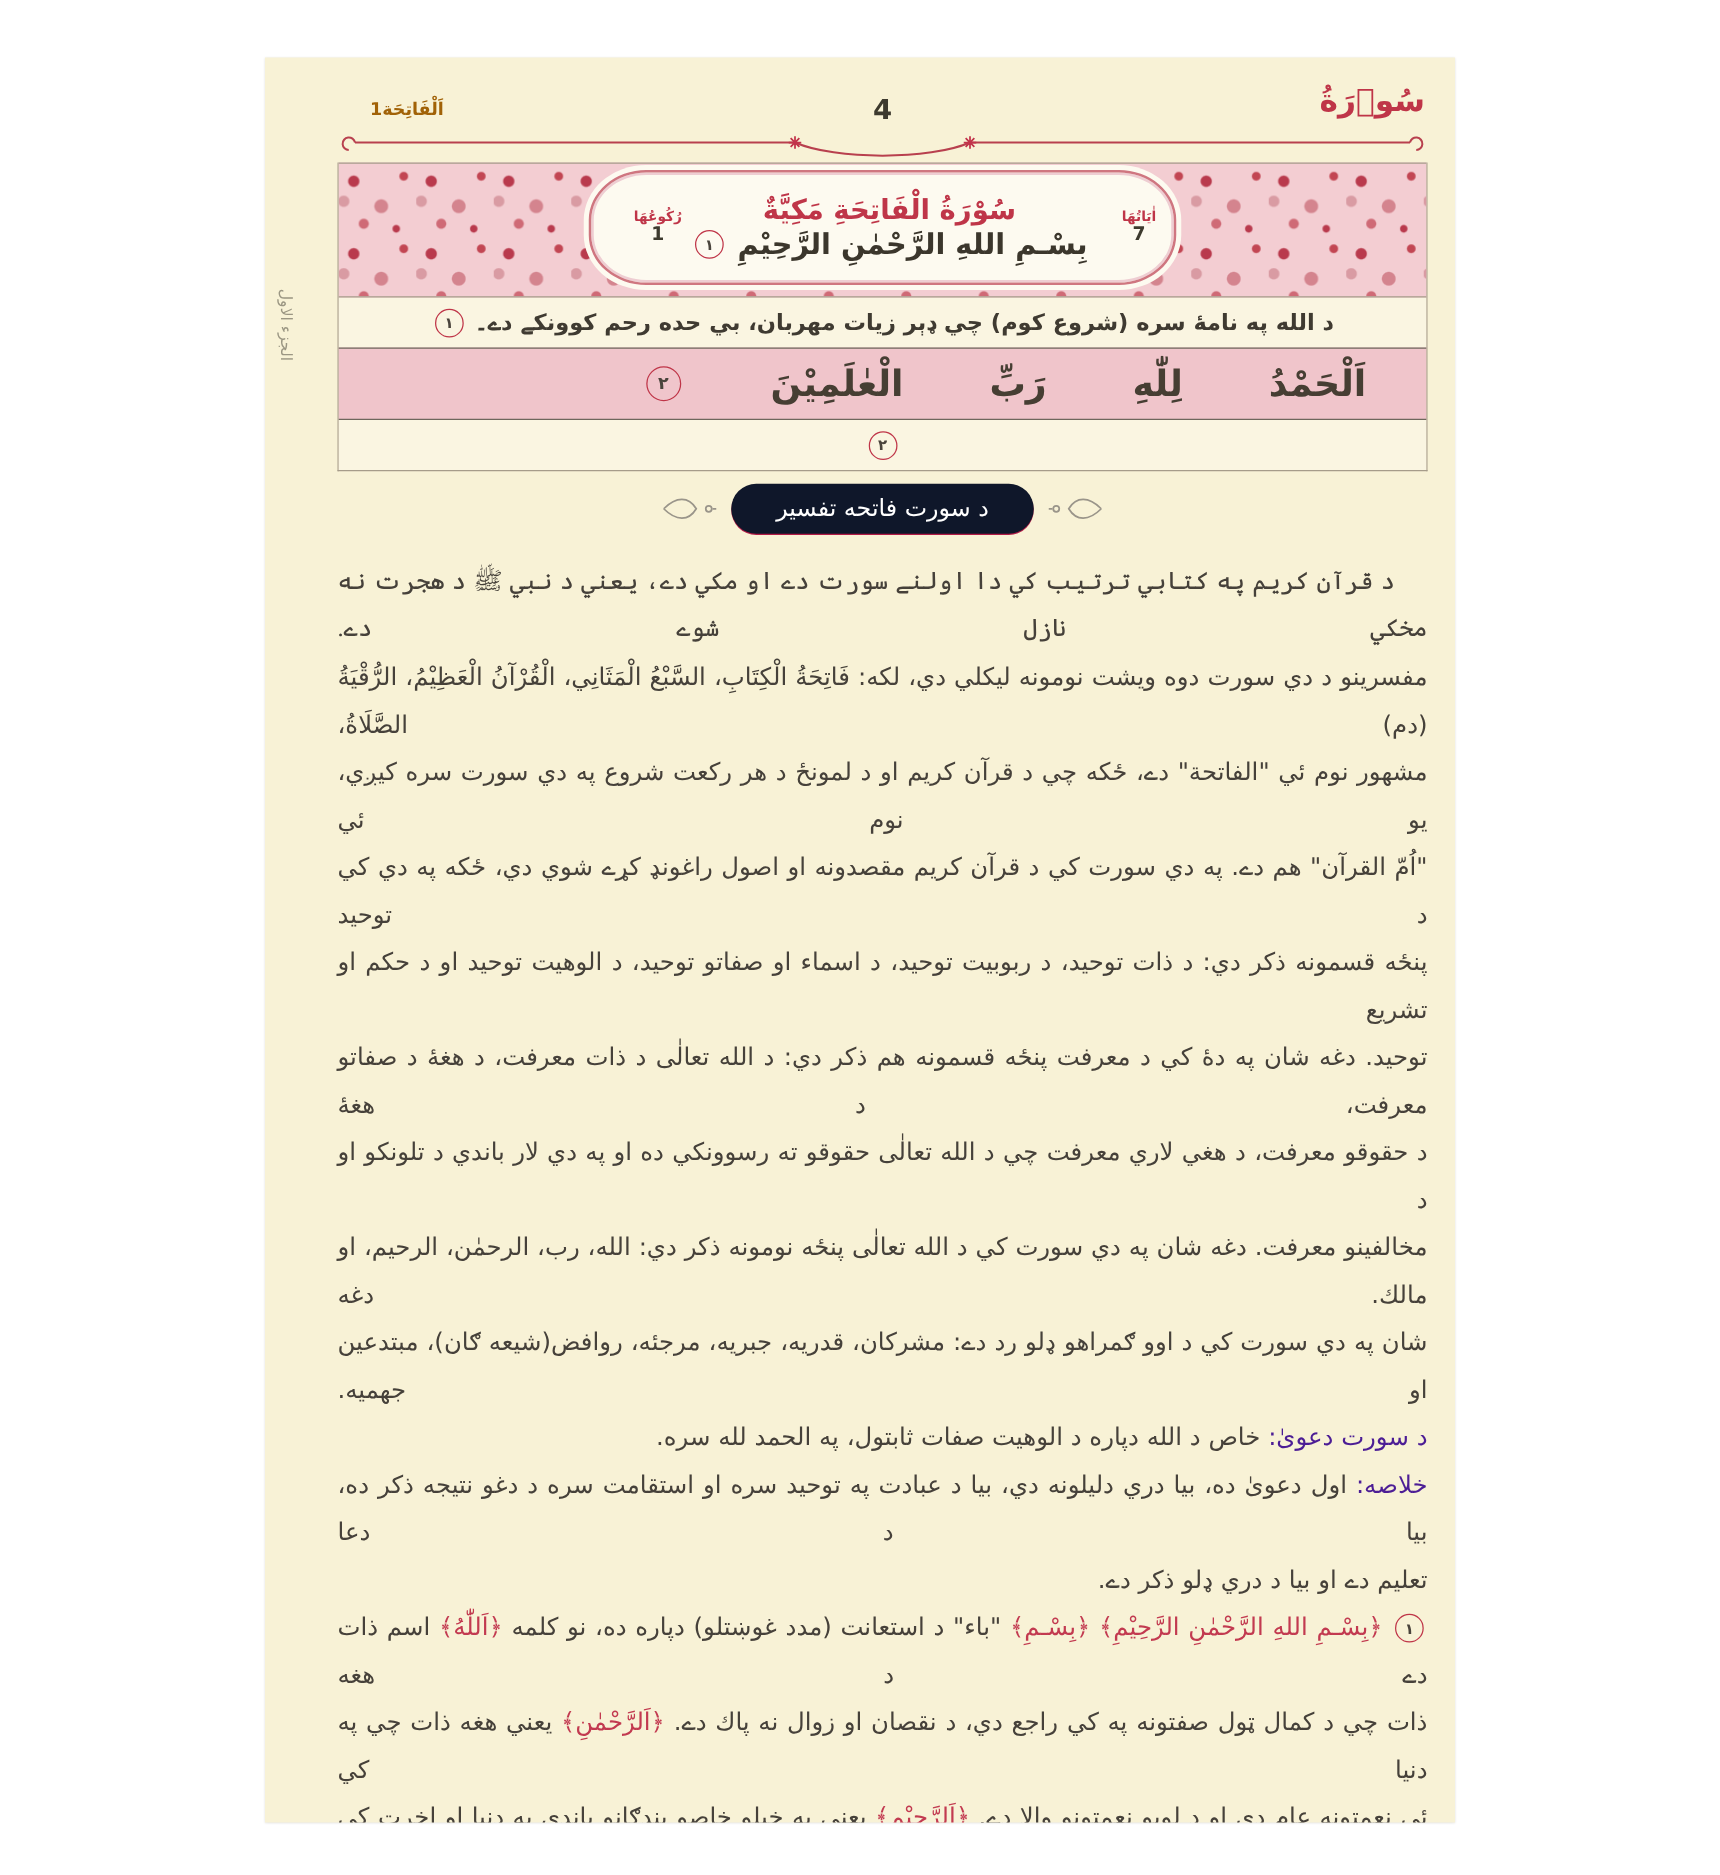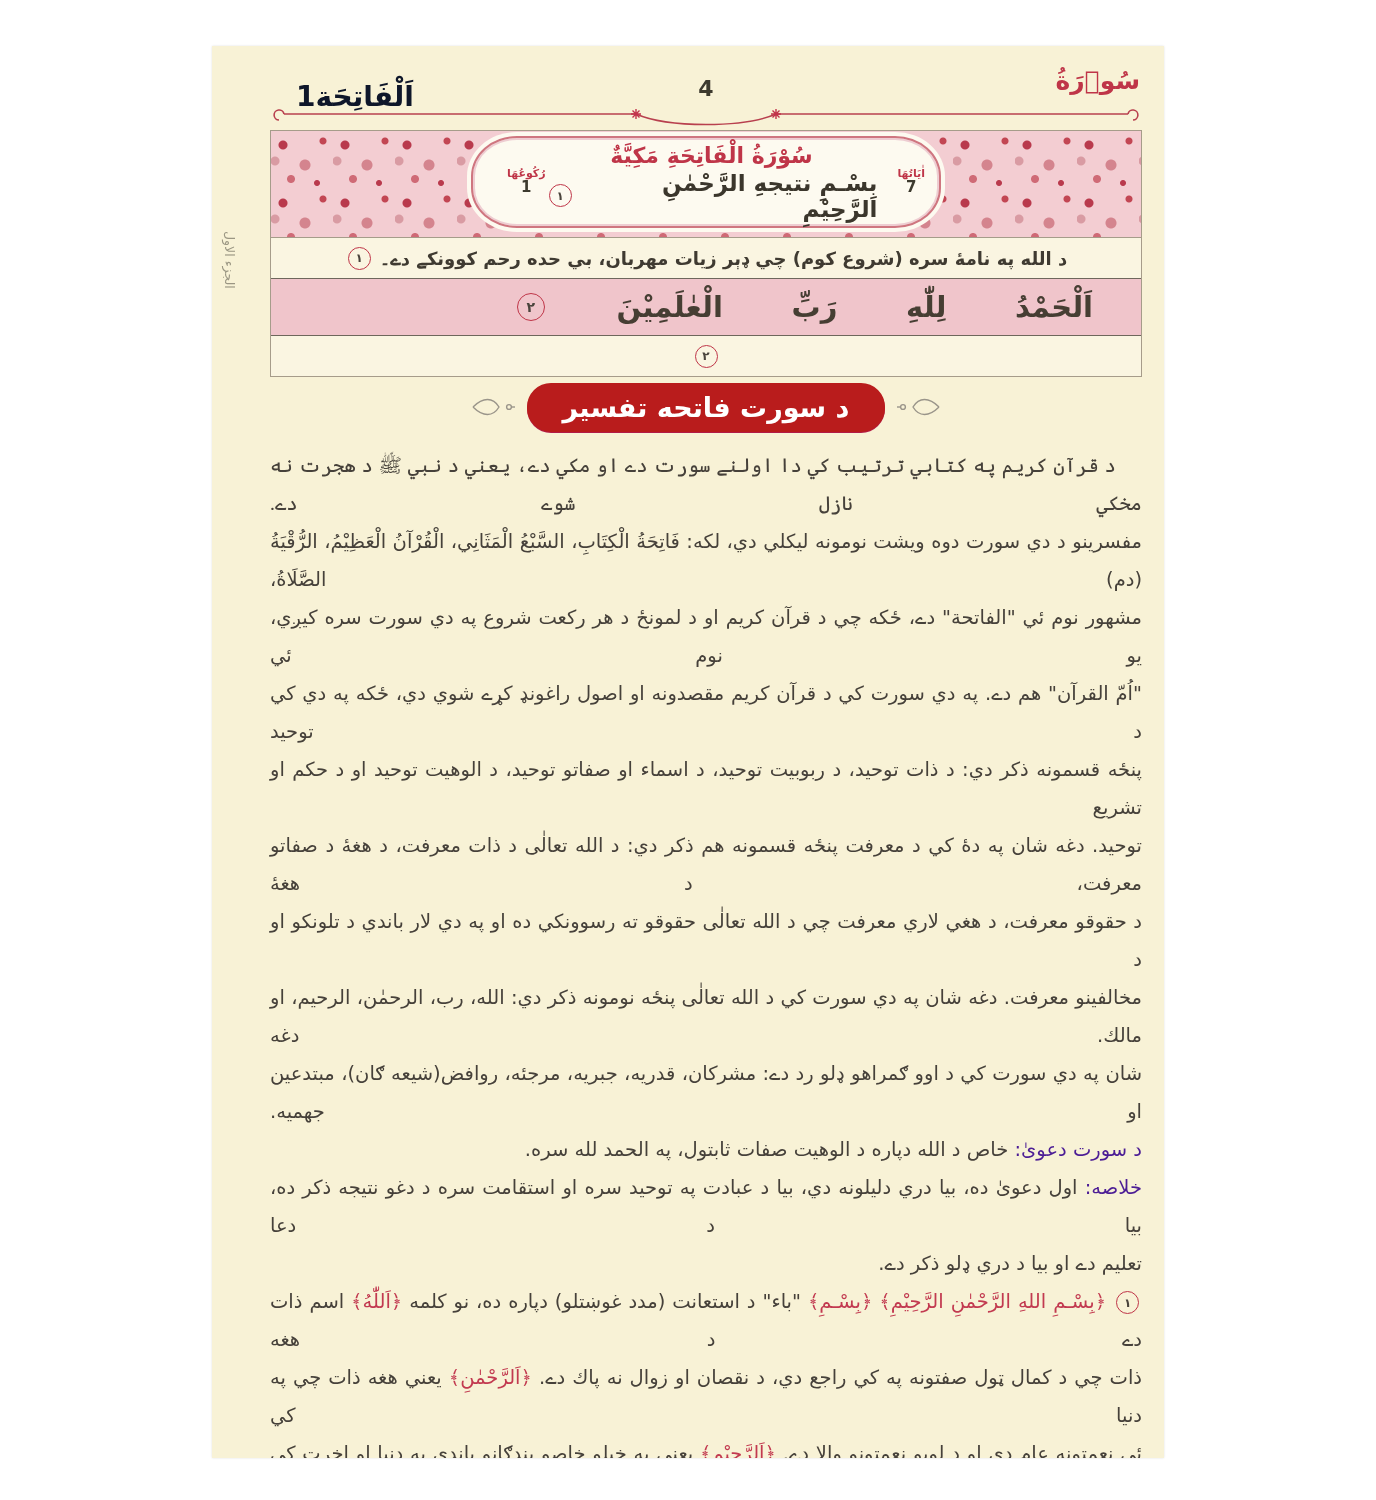--- a/index.html
+++ b/index.html
@@ -9,21 +9,21 @@
   }
   .page{
     position:absolute;left:212px;top:46px;width:952px;height:1412px;
     background:#f8f2d6;direction:rtl;overflow:hidden;
     box-shadow:0 0 2px rgba(0,0,0,.12);
   }
   .inner{padding:26px 22px 0 58px;}
   
   .hdr{position:relative;height:58px;}
   .hdr-right{position:absolute;right:2px;top:-6px;color:#bf3548;font-weight:bold;font-size:25px;}
-  .hdr-left{position:absolute;left:26px;top:8px;color:#0f172a;font-weight:bold;font-size:28px;}
+  .hdr-left{position:absolute;left:26px;top:8px;color:#a16207;font-weight:bold;font-size:14px;}
   .hdr-center{position:absolute;left:50%;transform:translateX(-50%);top:4px;color:#3d3a2e;font-weight:bold;font-size:22px;}
   .hdr-rule{position:absolute;left:0;right:0;bottom:2px;height:30px;}
   
   .decor-wrap{border:1px solid #a69c8a;border-top:none;}
   .band{
     height:106px;position:relative;border-bottom:1px solid #a69c8a;border-top:1px solid #a69c8a;
     background-color:#f3cdd2;
     background-image:
       radial-gradient(circle at 12px 14px, #b93a4d 4px, rgba(185,58,77,0) 5px),
       radial-gradient(circle at 34px 34px, #d4848e 5px, rgba(212,132,142,0) 6px),
@@ -58,21 +58,21 @@
   .vband{
     height:56px;background:#f0c5cb;border-top:1.5px solid #6e675c;border-bottom:1.5px solid #6e675c;
     display:flex;align-items:center;justify-content:space-between;
     padding:0 48px 0 24px;font-size:29px;font-weight:bold;color:#463e33;
   }
   .vspacer{width:150px;flex:none;}
   .t2{border-top:none;}
   
   .badge-row{display:flex;align-items:center;justify-content:center;gap:10px;height:60px;}
   .badge{
-    background:#b91c1c;color:#ffffff;font-size:27px;font-weight:bold;
+    background:#0f172a;color:#ffffff;font-size:19px;font-weight:normal;
     padding:9px 36px;border-radius:24px;
     box-shadow:0 1px 0 #b21b47;
   }
   
   .btxt{margin-top:10px;}
   .bl{
     font-size:19.5px;line-height:38px;color:#46413a;
     text-align:justify;text-align-last:justify;
   }
   .bl.end{text-align-last:right;}
@@ -119,21 +119,21 @@
     <div class="decor-wrap">
       <div class="band">
         <div class="cartouche">
           <div class="cart-side">
             <span class="side-label">اٰيَاتُهَا</span>
             <span class="side-num">7</span>
           </div>
           <div class="cart-center">
             <span class="surah-title">سُوْرَةُ الْفَاتِحَةِ مَكِيَّةٌ</span>
             <span class="bismillah">
-              <span>بِسْـمِ نتيجهِ الرَّحْمٰنِ الرَّحِيْمِ</span>
+              <span>بِسْـمِ اللهِ الرَّحْمٰنِ الرَّحِيْمِ</span>
               <span class="circ">١</span>
             </span>
           </div>
           <div class="cart-side">
             <span class="side-label">رُكُوعُهَا</span>
             <span class="side-num">1</span>
           </div>
         </div>
       </div>
 

